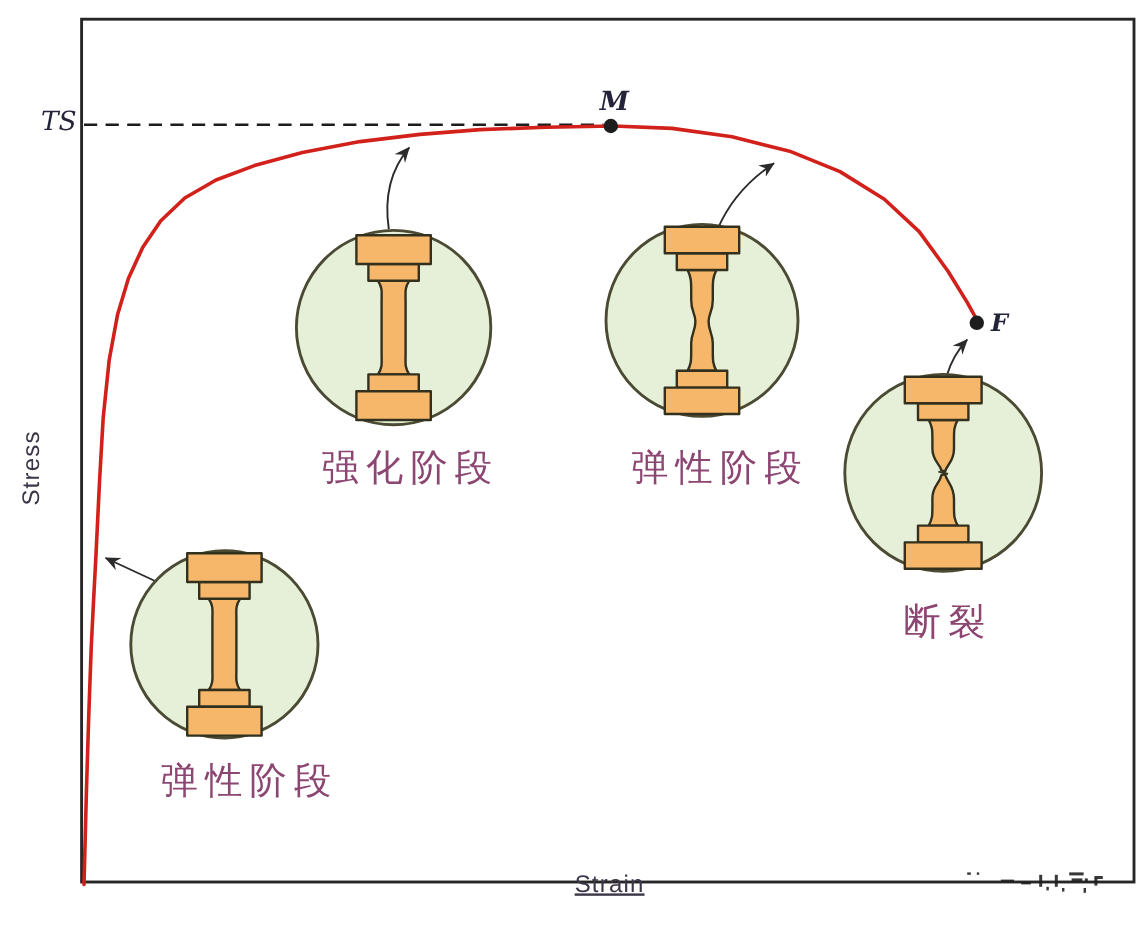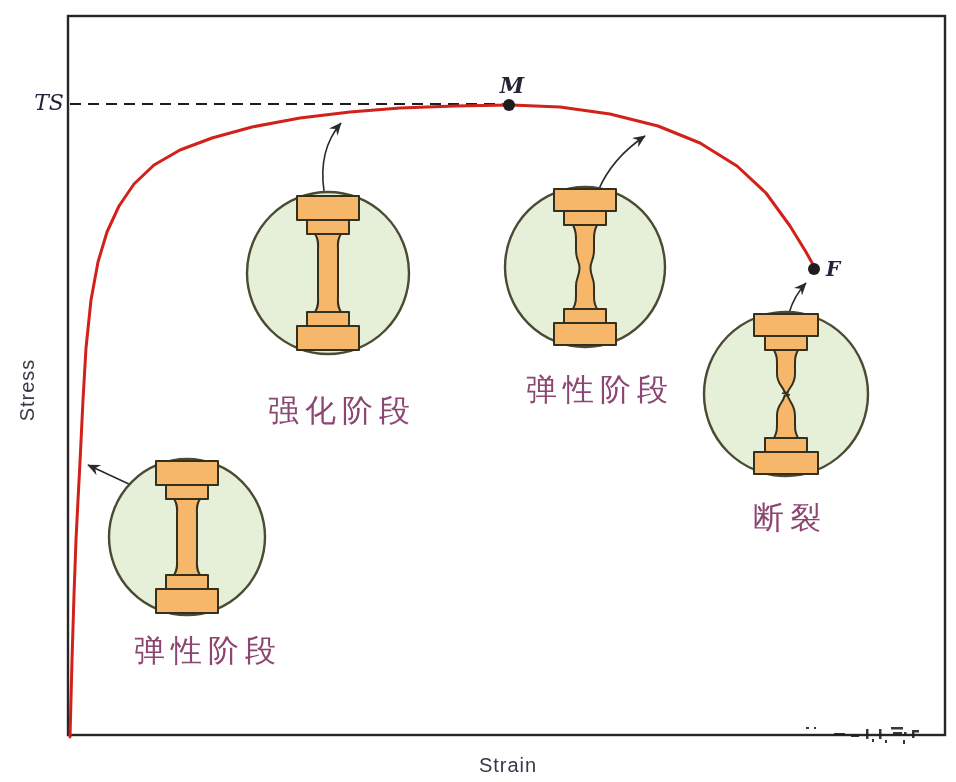--- a/index.html
+++ b/index.html
@@ -104,20 +104,20 @@
       <rect class="wm" x="912" y="730" width="7" height="2.5"></rect>
       <rect class="wm" x="912" y="732" width="2.5" height="6"></rect>
     </g>
   </svg>
 
   <div class="lbl lbl-ts" style="left:49px;top:102px;">TS</div>
   <div class="lbl lbl-m" style="left:512px;top:85px;">M</div>
   <div class="lbl lbl-f" style="left:833px;top:269px;">F</div>
 
   <div class="lbl axis-lbl axis-lbl-y" style="left:27px;top:390px;">Stress</div>
-  <div class="lbl axis-lbl" style="left:508px;top:765px;">Strain</div>
+  <div class="lbl axis-lbl" style="left:508px;top:738px;text-decoration:underline;">Strain</div>
 
-  <div class="lbl stage-lbl" style="left:342px;top:390px;margin-top:21px;">强化阶段</div>
+  <div class="lbl stage-lbl" style="left:342px;top:390px;">强化阶段</div>
   <div class="lbl stage-lbl" style="left:600px;top:390px;">弹性阶段</div>
   <div class="lbl stage-lbl" style="left:790px;top:518px;">断裂</div>
   <div class="lbl stage-lbl" style="left:208px;top:651px;">弹性阶段</div>
 
 </div>
 
 </body></html>

